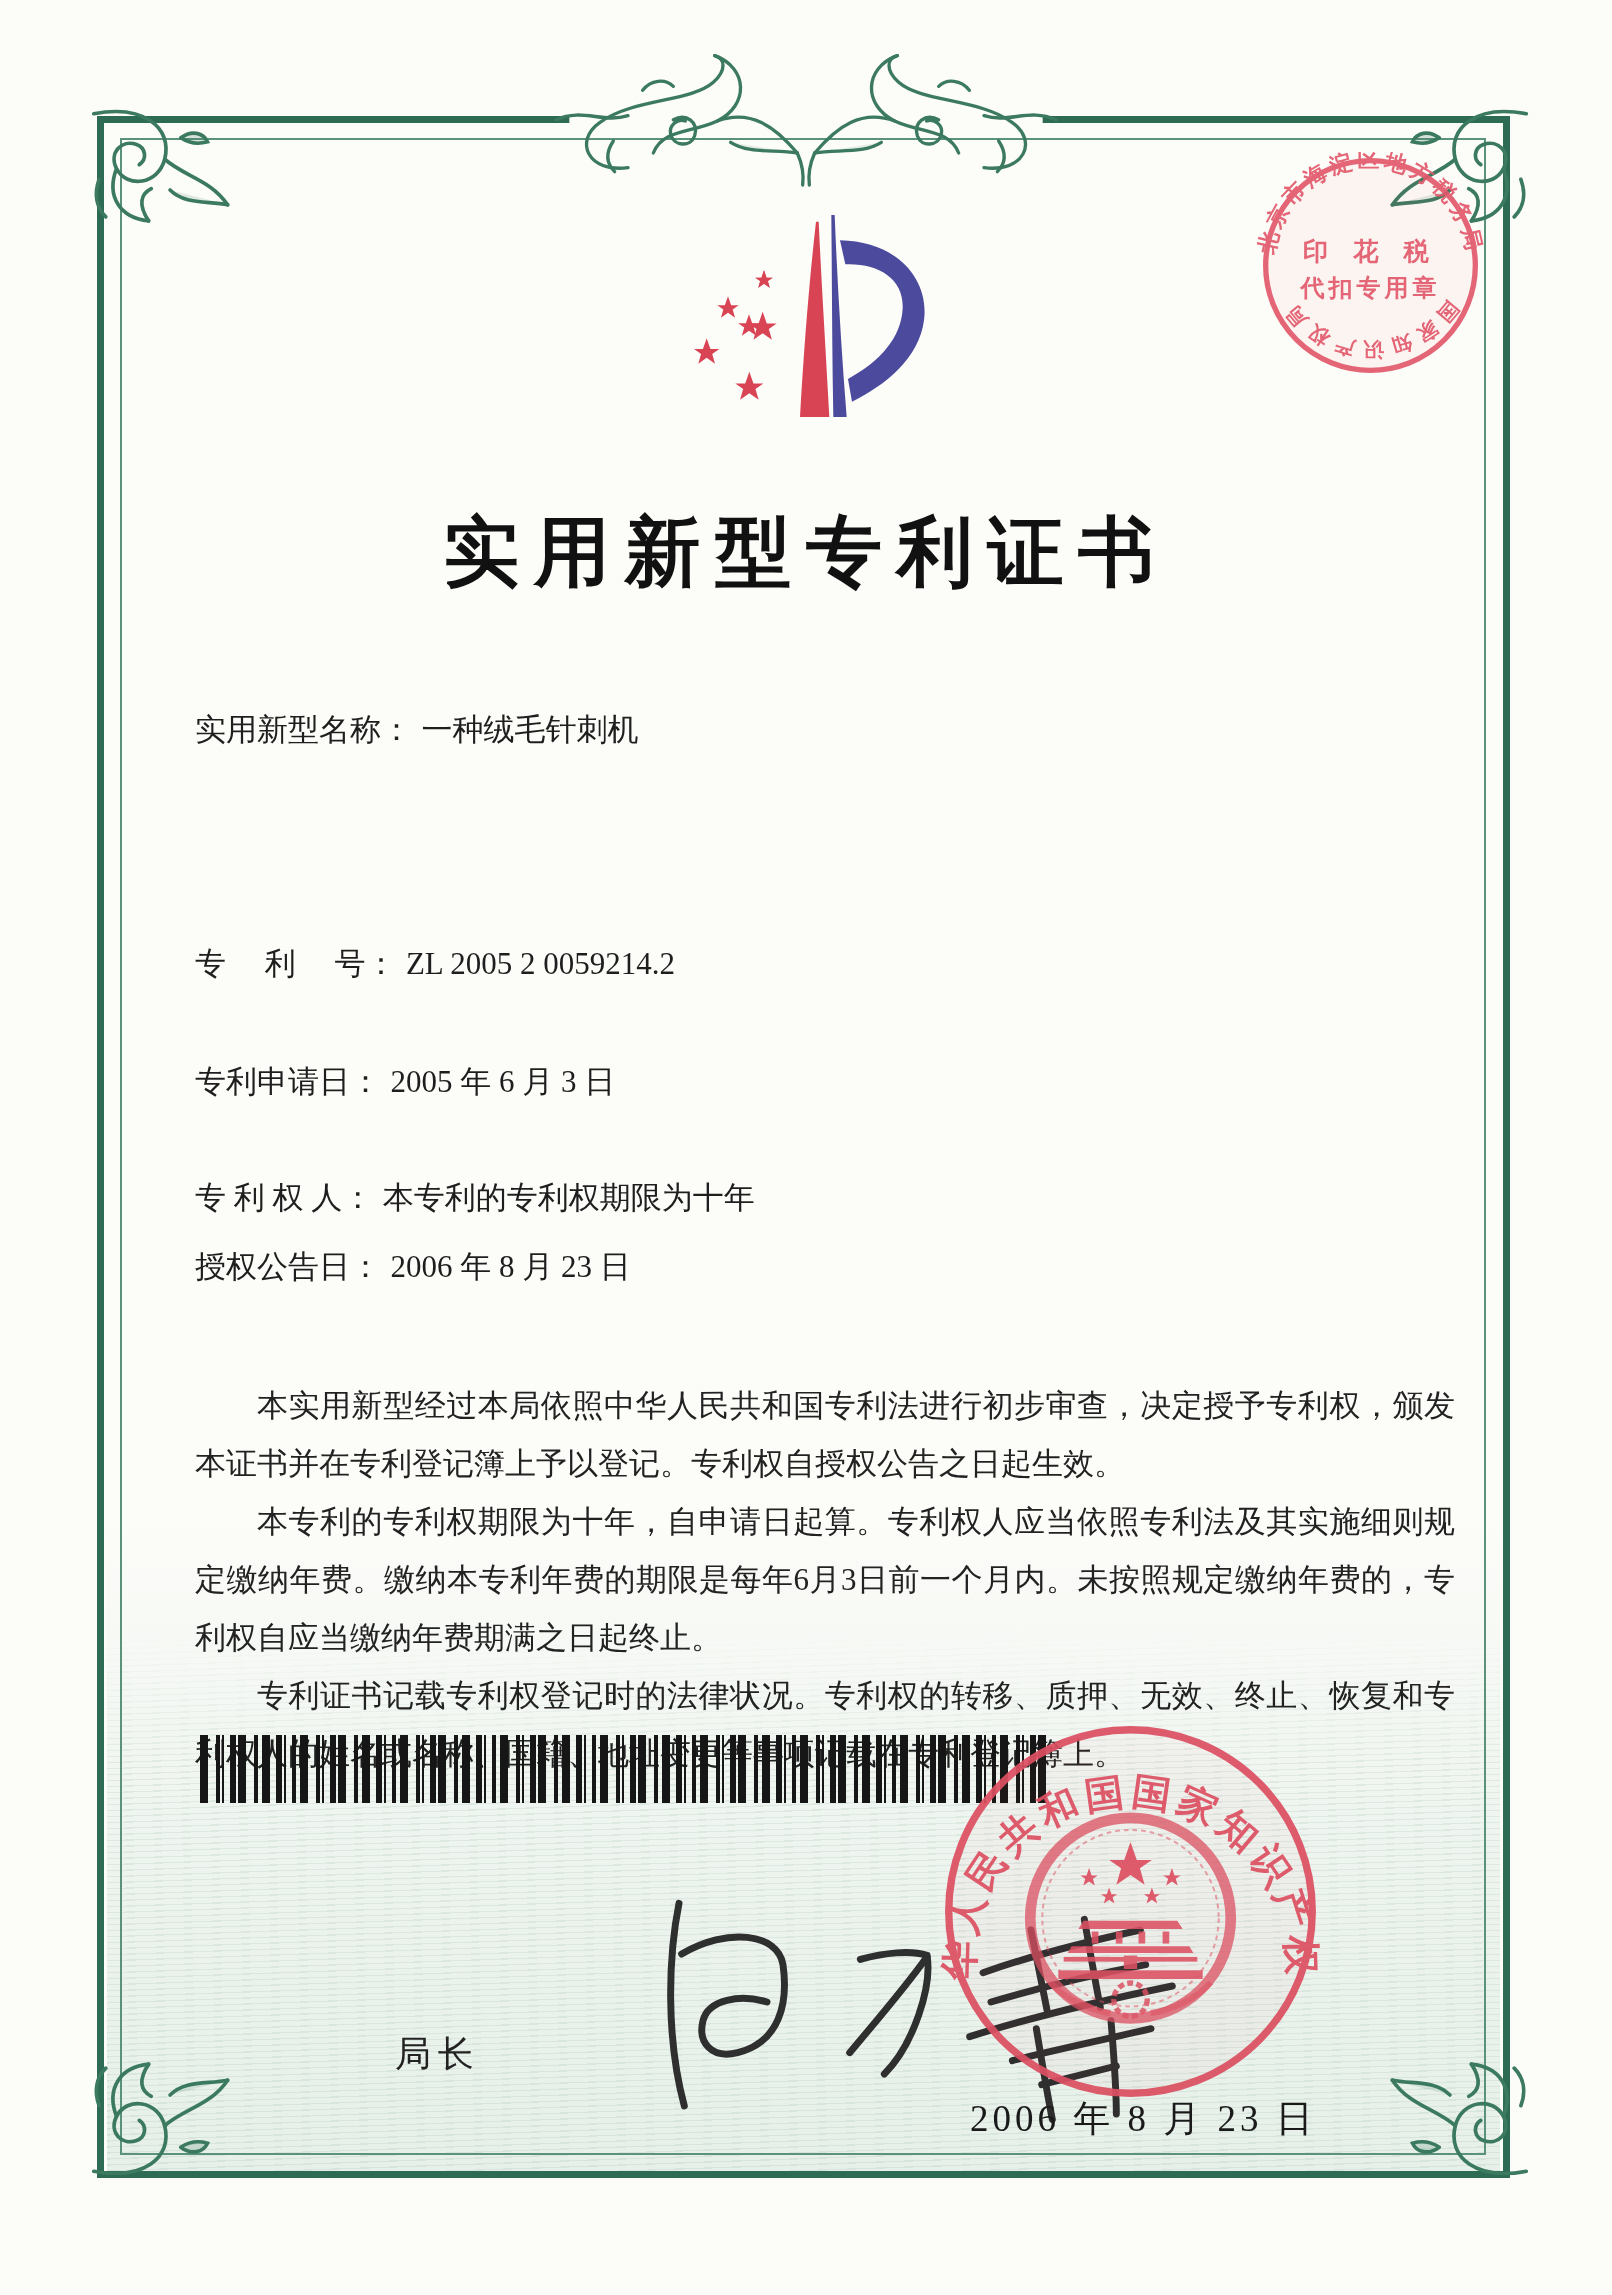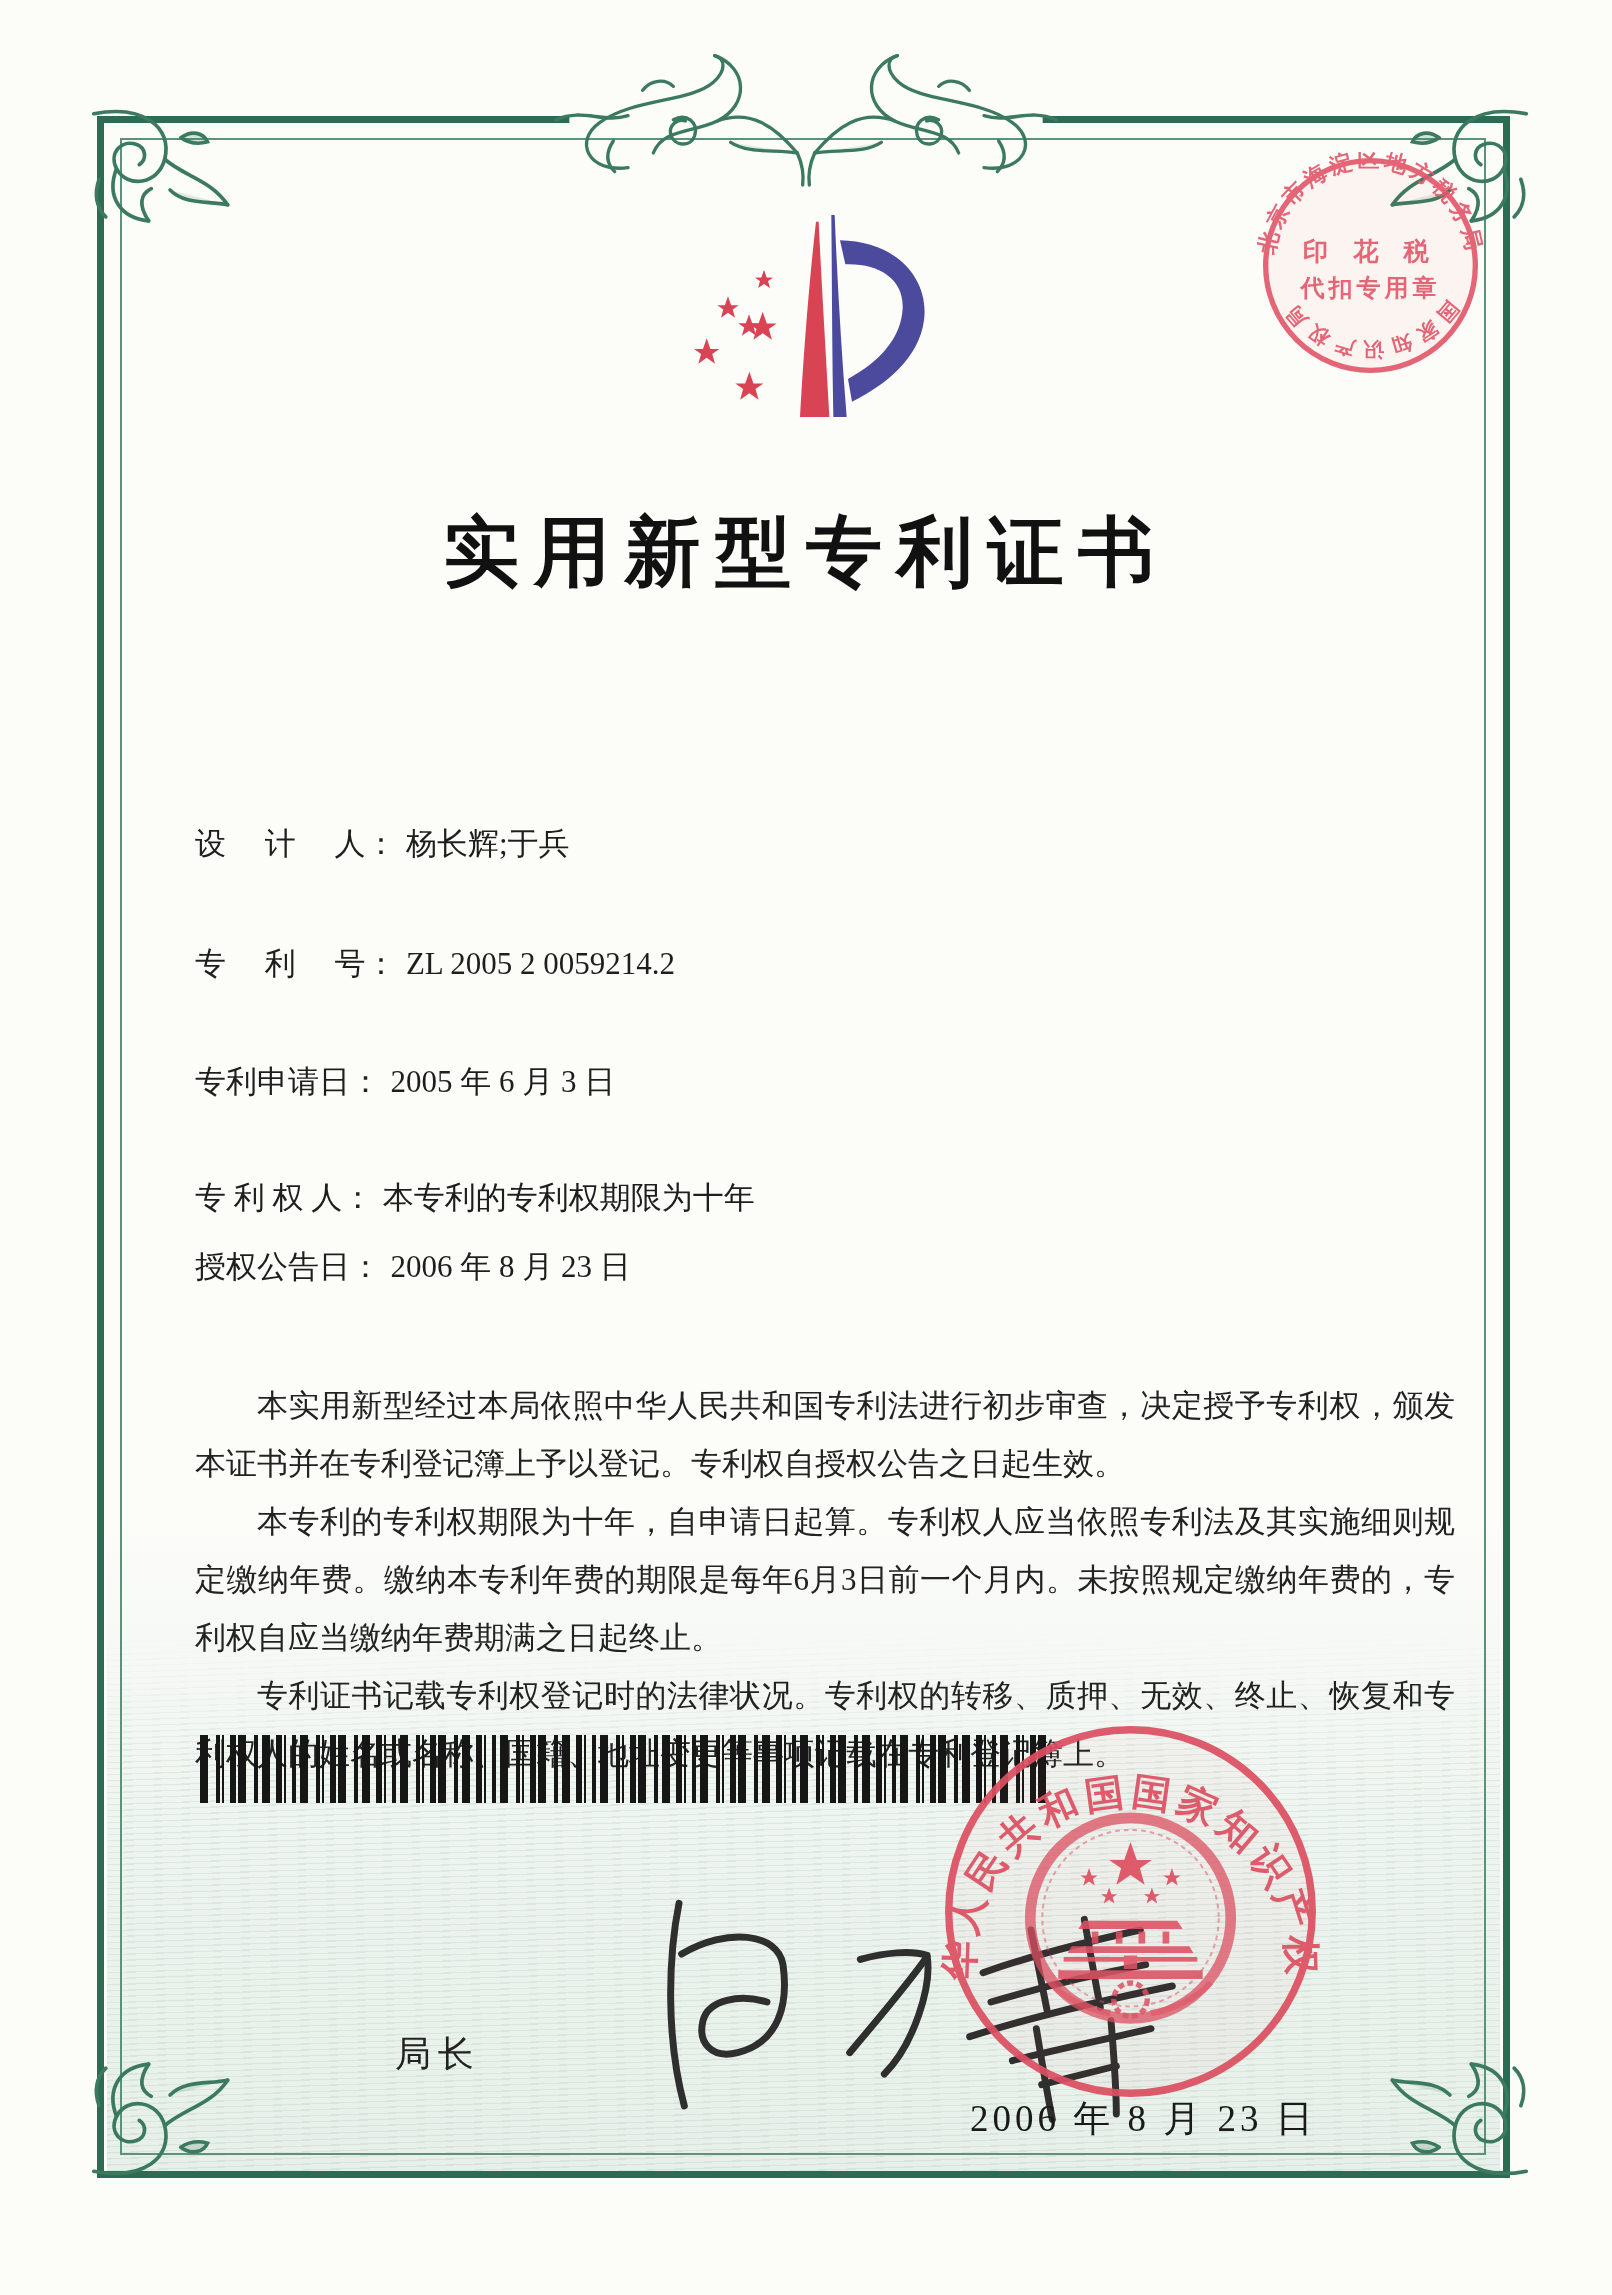--- a/index.html
+++ b/index.html
@@ -160,22 +160,22 @@
     </text>
     <text font-size="30" fill="#e2596b" letter-spacing="10" font-weight="700">
       <textPath href="#tsBot" startOffset="50%" text-anchor="middle">国家知识产权局</textPath>
     </text>
     <text x="170" y="162" text-anchor="middle" font-size="38" letter-spacing="14" fill="#e2596b" font-weight="700">印 花 税</text>
     <text x="170" y="216" text-anchor="middle" font-size="36" letter-spacing="6" fill="#e2596b" font-weight="700">代扣专用章</text>
   </svg>
 
   <div class="title">实用新型专利证书</div>
 
-  <div class="field" style="top:823px">
-    <span class="lab">设　 计　 人：</span><span class="val">杨长辉;于兵</span>
+  <div class="field" style="top:709px">
+    <span class="lab">实用新型名称：</span><span class="val">一种绒毛针刺机</span>
   </div>
   <div class="field" style="top:943px">
     <span class="lab">专　 利　 号：</span><span class="val">ZL 2005 2 0059214.2</span>
   </div>
   <div class="field" style="top:1061px">
     <span class="lab">专利申请日：</span><span class="val">2005 年 6 月 3 日</span>
   </div>
   <div class="field" style="top:1177px">
     <span class="lab">专 利 权 人：</span><span class="val">本专利的专利权期限为十年</span>
   </div>

